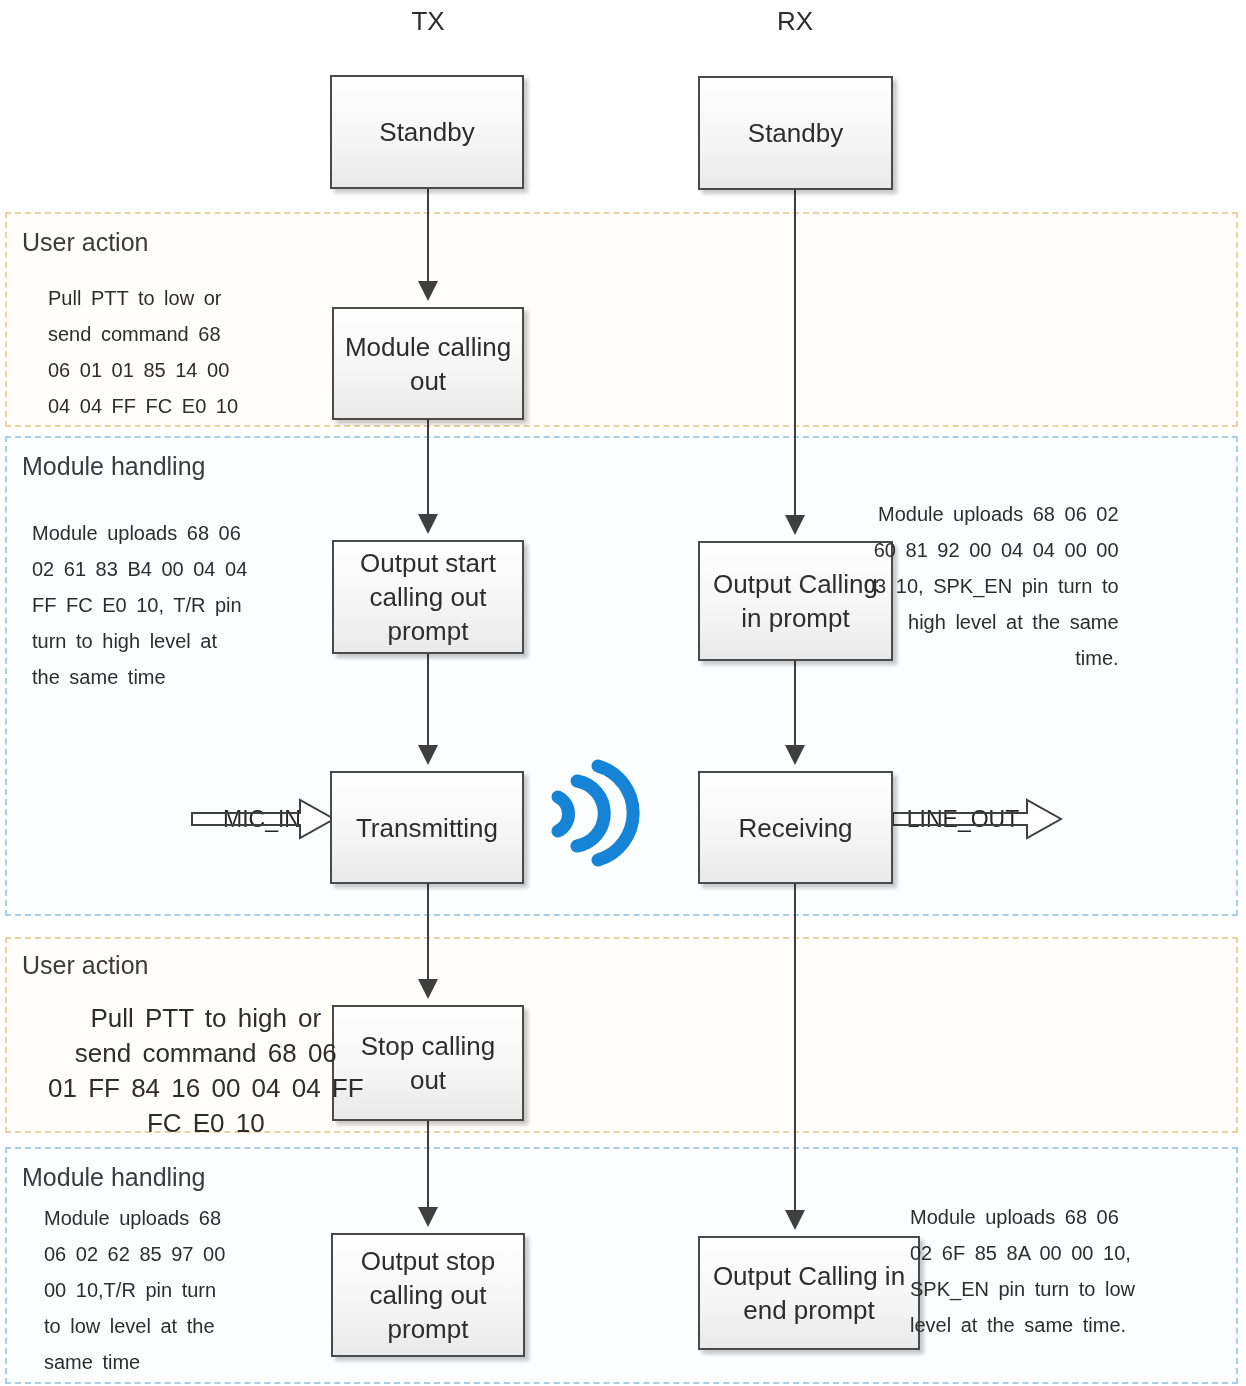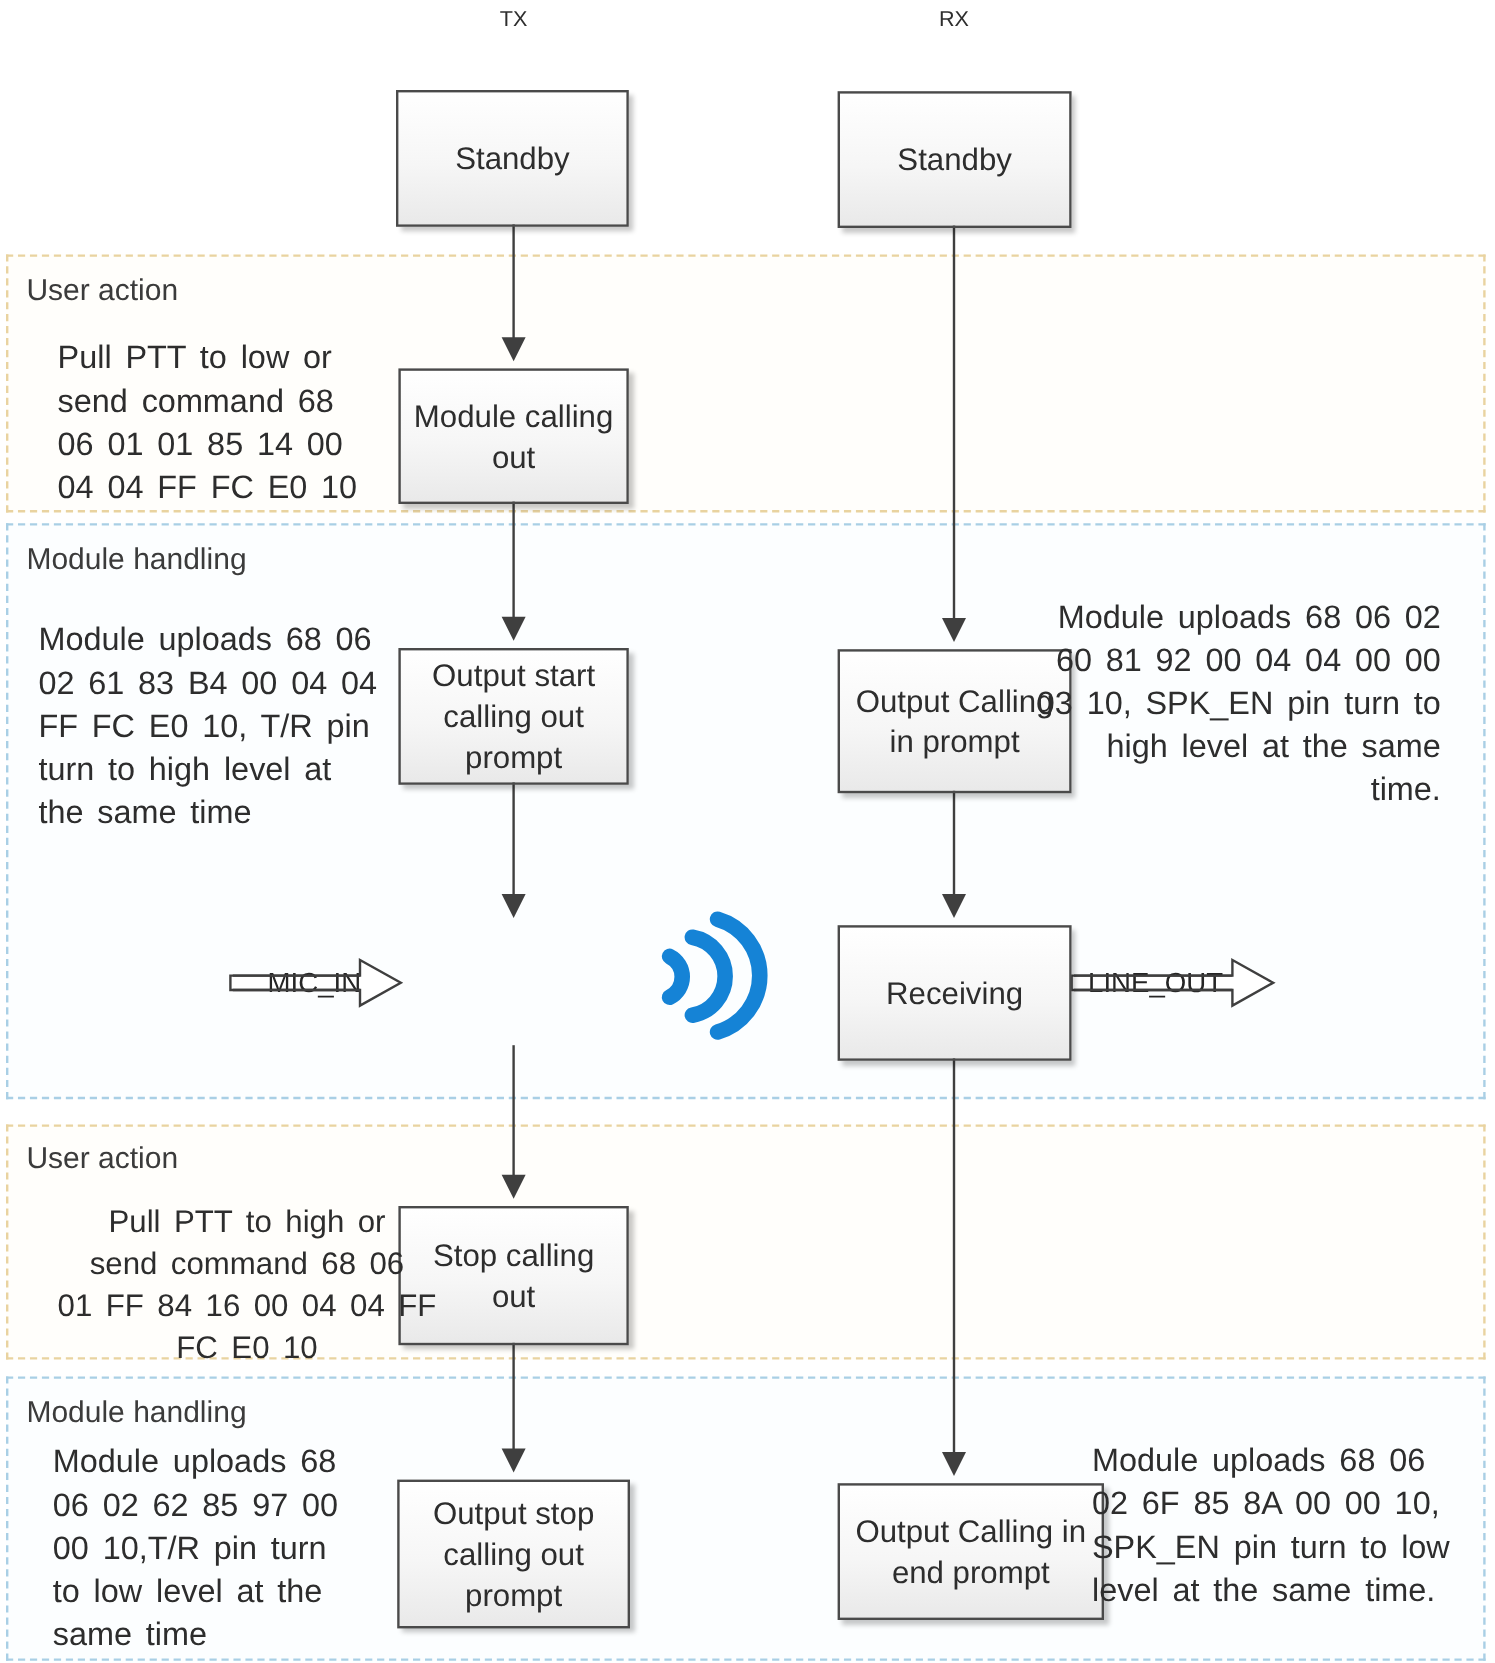--- a/index.html
+++ b/index.html
@@ -12,21 +12,21 @@
   .band { position:absolute; left:5px; width:1233px; box-sizing:border-box; border:2px dashed #ccc; }
   .band.user   { background:#fffefb; }
   .band.module { background:#fcfeff; }
   .band-ua1 { top:212px;  height:215px; }
   .band-mh1 { top:436px;  height:480px; }
   .band-ua2 { top:937px;  height:196px; }
   .band-mh2 { top:1147px; height:237px; }
   .band-label { position:absolute; font-size:25px; color:#3b3b3b; z-index:4; }
 
   
-  .col-header { position:absolute; top:6px; transform:translateX(-50%); font-size:18px; color:#2e2e2e; z-index:4; }
+  .col-header { position:absolute; top:6px; transform:translateX(-50%); font-size:26px; color:#2e2e2e; z-index:4; }
   .col-tx { left:428px; }
   .col-rx { left:795px; }
 
   
   .node {
     position:absolute; box-sizing:border-box;
     border:2px solid #4a4a4a;
     background:linear-gradient(180deg,#ffffff 0%,#f6f6f6 55%,#e9e9e9 100%);
     box-shadow:4px 4px 4px rgba(0,0,0,0.22);
     display:flex; align-items:center; justify-content:center;
@@ -39,21 +39,21 @@
   .n-tx-outstart { left:332px; top:527px;  width:192px; height:114px; }
   .n-rx-callin   { left:698px; top:528px;  width:195px; height:120px; }
   .n-tx-transmit { left:330px; top:758px;  width:194px; height:113px; }
   .n-rx-receive  { left:698px; top:758px;  width:195px; height:113px; }
   .n-tx-stop     { left:332px; top:992px;  width:192px; height:116px; }
   .n-tx-outstop  { left:331px; top:1220px; width:194px; height:124px; }
   .n-rx-callend  { left:698px; top:1223px; width:222px; height:114px; }
 
   
   .note {
-    position:absolute; white-space:pre-line; font-size:27px; line-height:36px;
+    position:absolute; white-space:pre-line; font-size:20px; line-height:36px;
     color:#2d2d2d; word-spacing:4px; z-index:4;
   }
   .note-ua1  { left:48px;  top:280px;  }
   .note-mtx1 { left:32px;  top:515px;  }
   .note-mrx1 { left:864px; top:496px;text-align:right;  }
   .note-ua2  { left:48px;  top:1001px; font-size:26px; line-height:35px;text-align:center; }
   .note-mtx2 { left:44px;  top:1200px; }
   .note-mrx2 { left:910px; top:1199px; }
 
   
@@ -114,20 +114,21 @@
     <g fill="none" stroke-width="13" stroke-linecap="round">
       <path d="M558,797 A19,19 0 0 1 558,831" stroke="#1583d6"></path>
       <path d="M577,781 A33,33 0 0 1 577,846" stroke="#1583d6"></path>
       <path d="M598,766 A49,49 0 0 1 598,860" stroke="#1583d6"></path>
     </g>
   </svg>
 
   <div class="node n-tx-standby">Standby</div>
   <div class="node n-tx-start">Module calling out</div>
   <div class="node n-tx-outstart">Output start calling out prompt</div>
+  <div class="node n-tx-transmit">Transmitting</div>
   <div class="node n-tx-stop">Stop calling out</div>
   <div class="node n-tx-outstop">Output stop calling out prompt</div>
 
   <div class="node n-rx-standby">Standby</div>
   <div class="node n-rx-callin">Output Calling in prompt</div>
   <div class="node n-rx-receive">Receiving</div>
   <div class="node n-rx-callend">Output Calling in end prompt</div>
 
   <div class="note note-ua1">Pull PTT to low or
 send command 68

